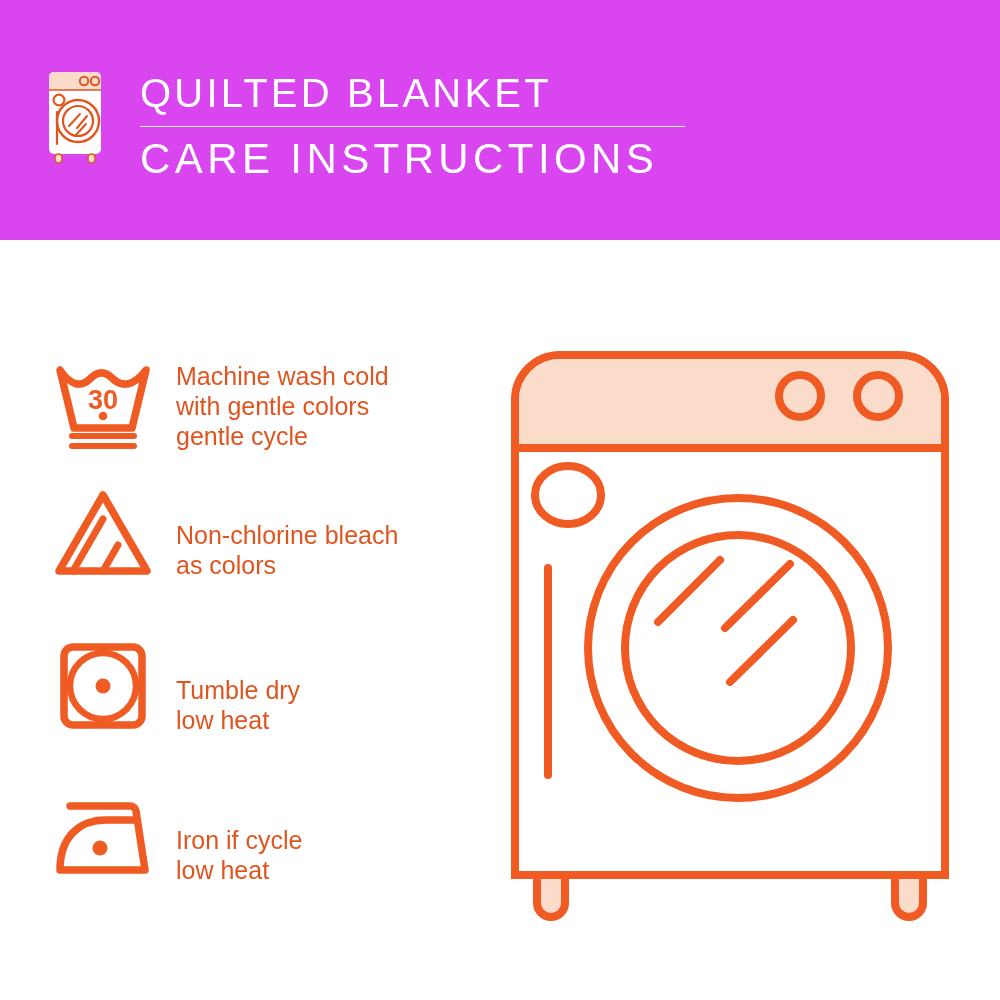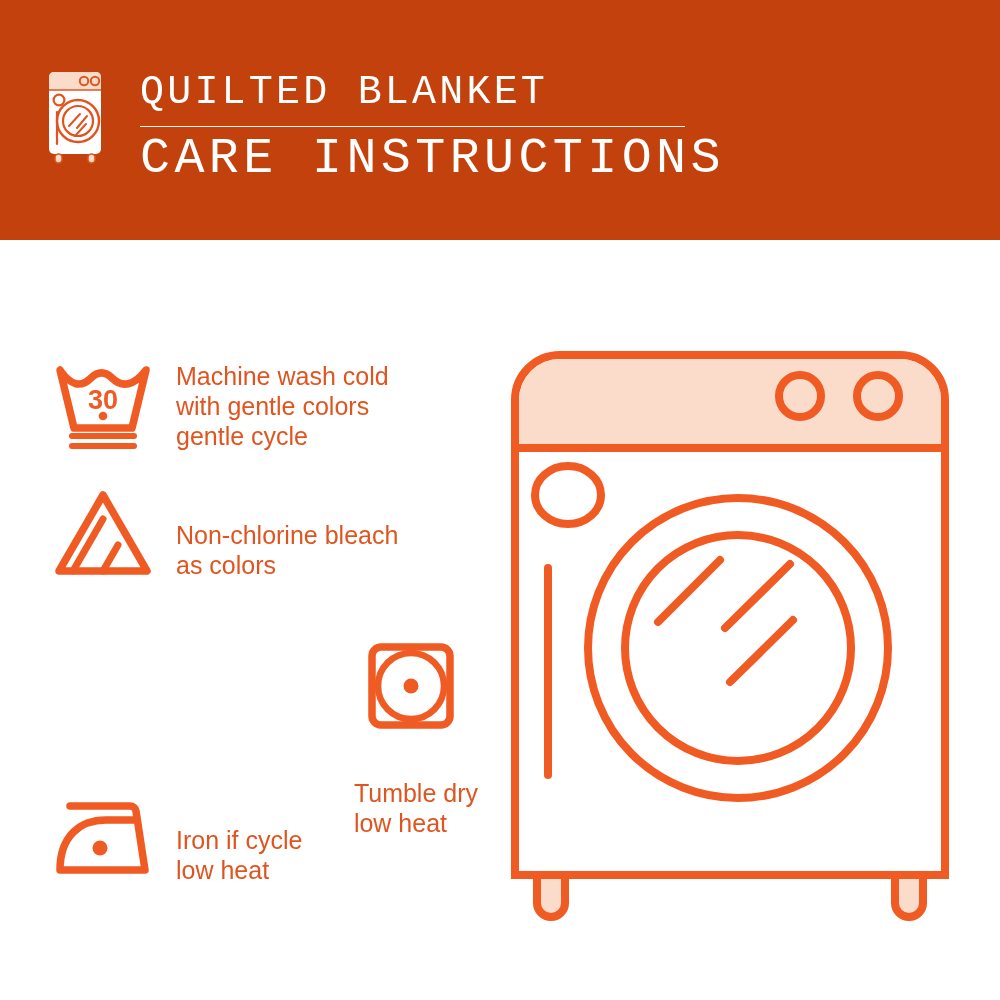--- a/index.html
+++ b/index.html
@@ -20,23 +20,22 @@
     background: #ffffff;
   }
 
   
   .header {
     position: absolute;
     left: 0;
     top: 0;
     width: 1000px;
     height: 240px;
-    background: #c2410c;
+    background: #d946ef;
     box-sizing: border-box;
-    font-family: Liberation Mono, monospace;
   }
   .header-logo {
     position: absolute;
     left: 44px;
     top: 66px;
     width: 62px;
     height: 100px;
   }
   .header-titles {
     position: absolute;
@@ -53,21 +52,21 @@
     white-space: nowrap;
   }
   .title-rule {
     width: 545px;
     height: 1px;
     background: #ffffff;
     opacity: 0.95;
     margin: 8px 0 6px 0;
   }
   .title-line2 {
-    font-size: 50px;
+    font-size: 42px;
     line-height: 52px;
     letter-spacing: 4.4px;
     color: #ffffff;
     font-weight: 400;
     white-space: nowrap;
   }
 
   
   .care-list {
     position: absolute;
@@ -97,21 +96,21 @@
     font-weight: 400;
     padding-top: 6px;
     margin-left: 6px;
     margin-top: 10px;
   }
   .care-text .ln { display: block; white-space: nowrap; }
 
   
   #row-wash   { top: 105px; }
   #row-bleach { top: 245px; }
-  #row-dry    { top: 400px; flex-direction: column; }
+  #row-dry    { top: 400px; }
   #row-iron   { top: 550px; }
 
   
   .machine-art {
     position: absolute;
     left: 490px;
     top: 330px;
     width: 480px;
     height: 610px;
   }

